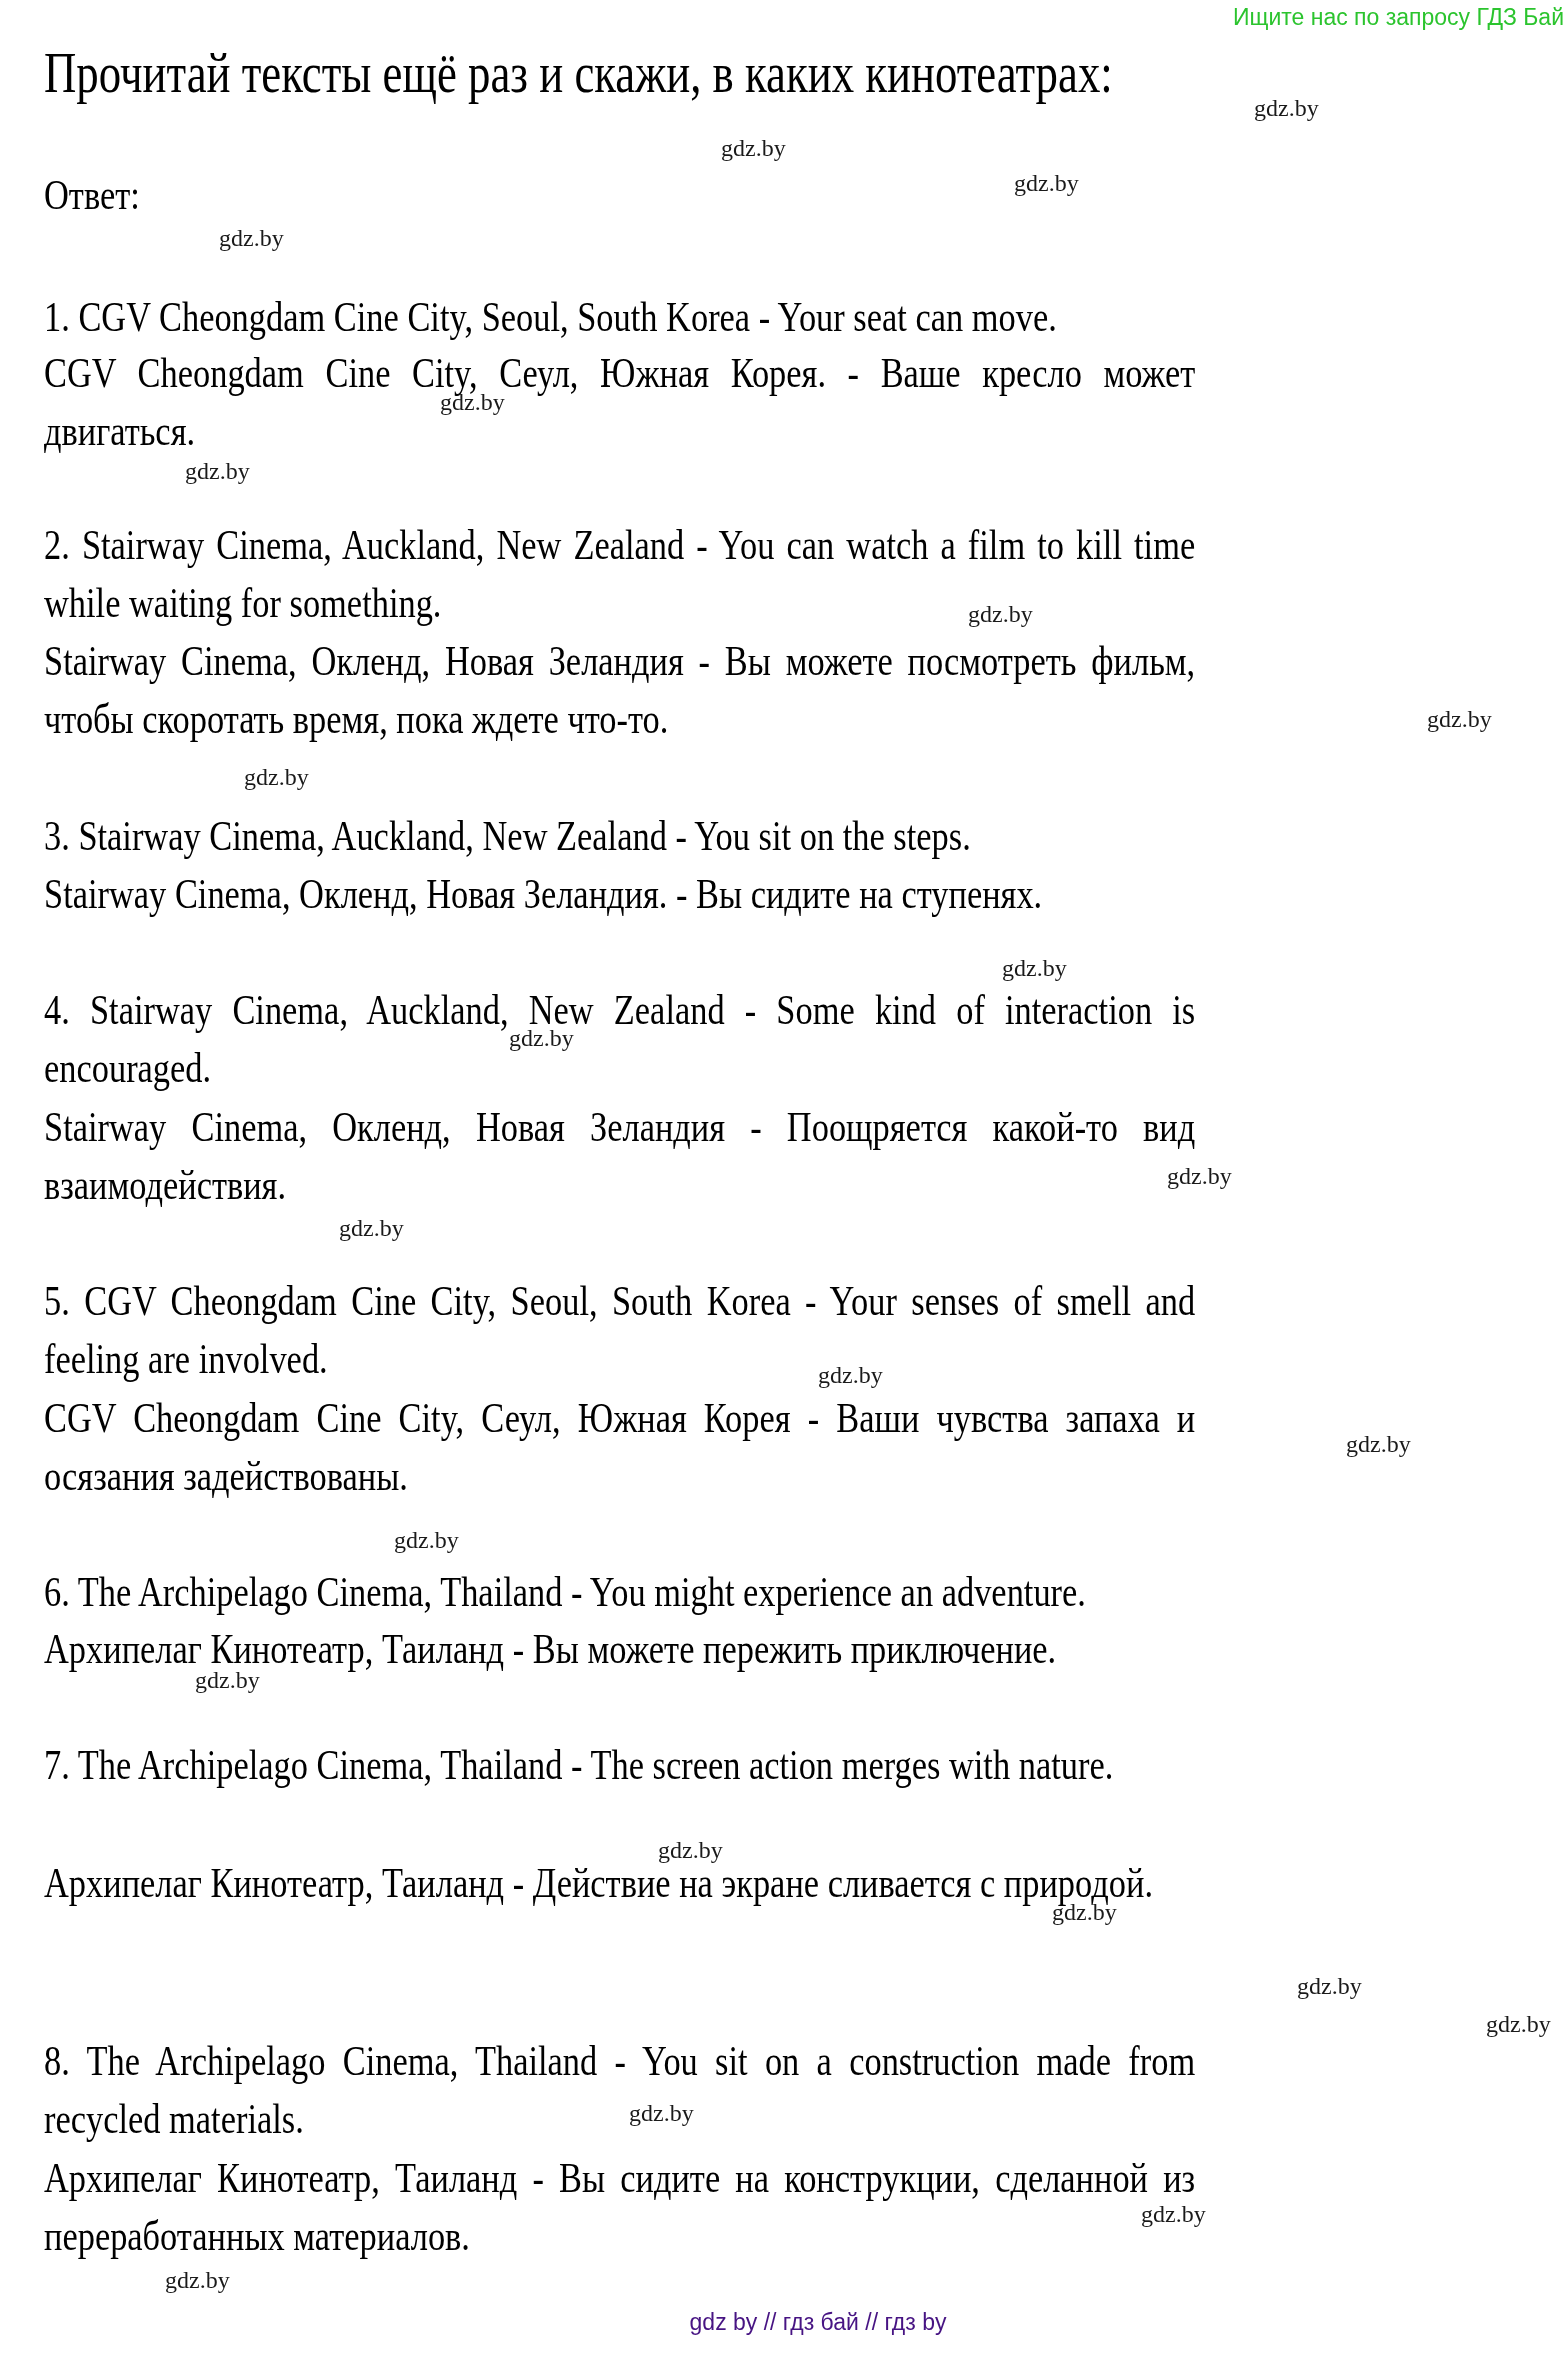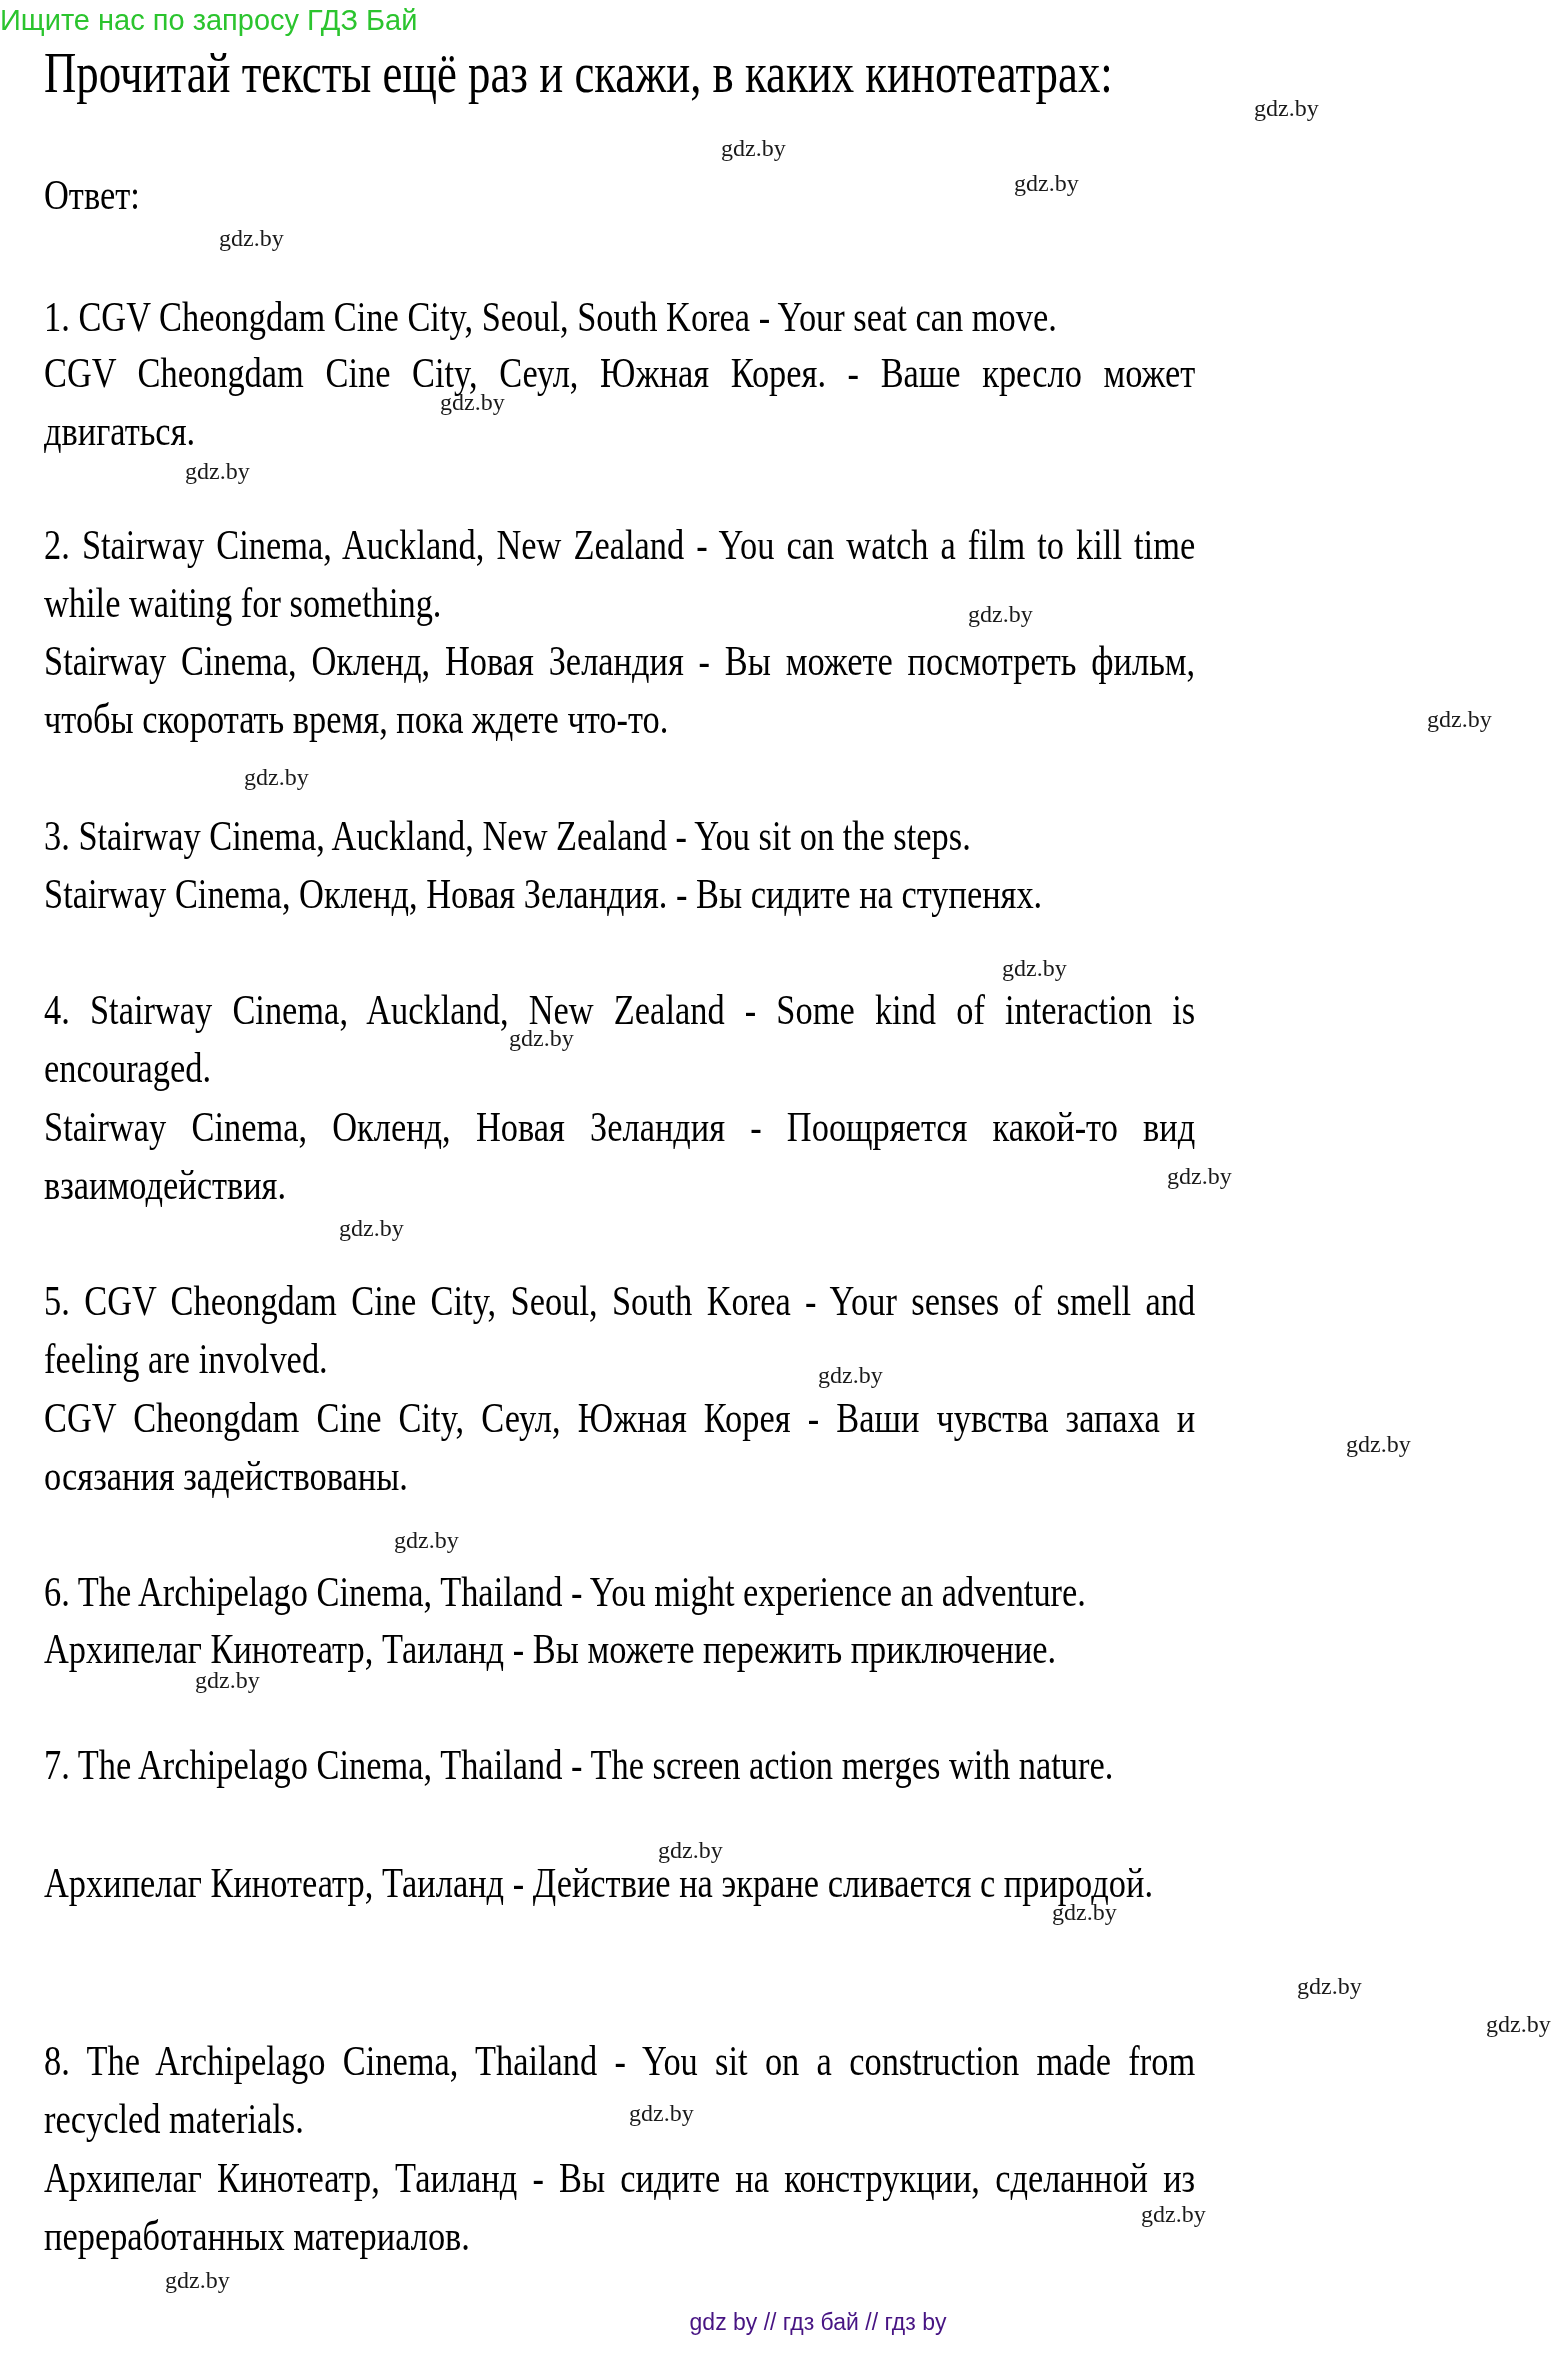--- a/index.html
+++ b/index.html
@@ -8,23 +8,23 @@
     width:1564px;
     height:2366px;
     background:var(--background,#fff);
     color:var(--text,#000);
     font-family:"Liberation Serif", serif;
     overflow:hidden;
   }
   .promo{
     position:absolute;
     top:4px; left:0; width:100%;
-    text-align:left;
+    text-align:right;
     font-family:"Liberation Sans", sans-serif;
-    font-size:29px;
+    font-size:23px;
     color:var(--promo-green,#2bc42e);
   }
   .para{
     position:absolute;
     left:44px;
     width:1439px;
     font-size:43px;
     line-height:58px;
     text-align:justify;
     transform:scaleX(0.8);

